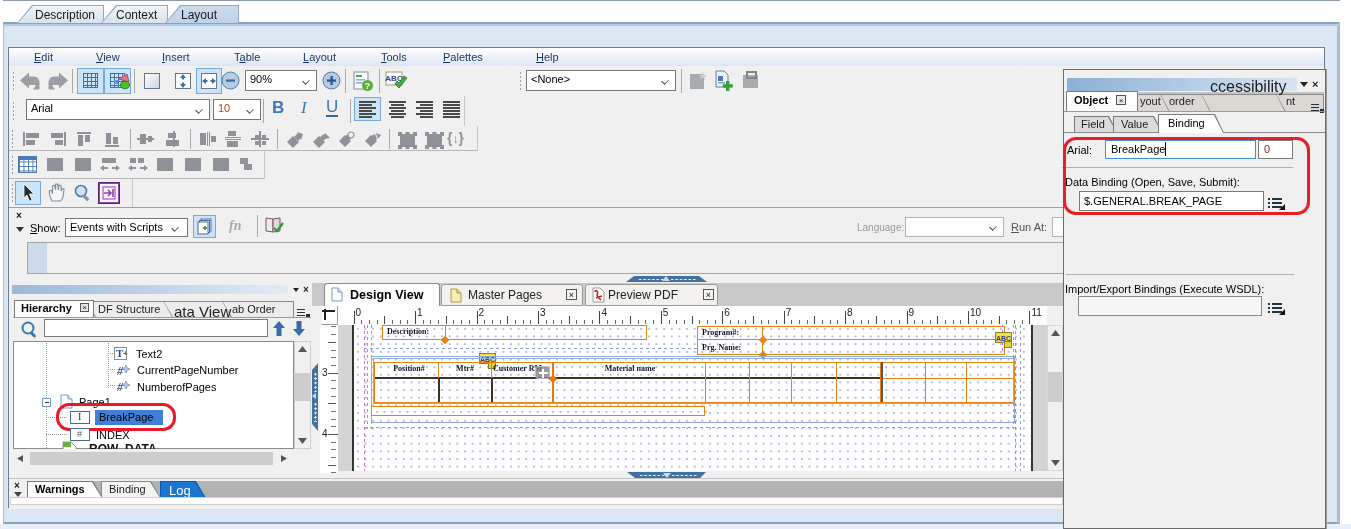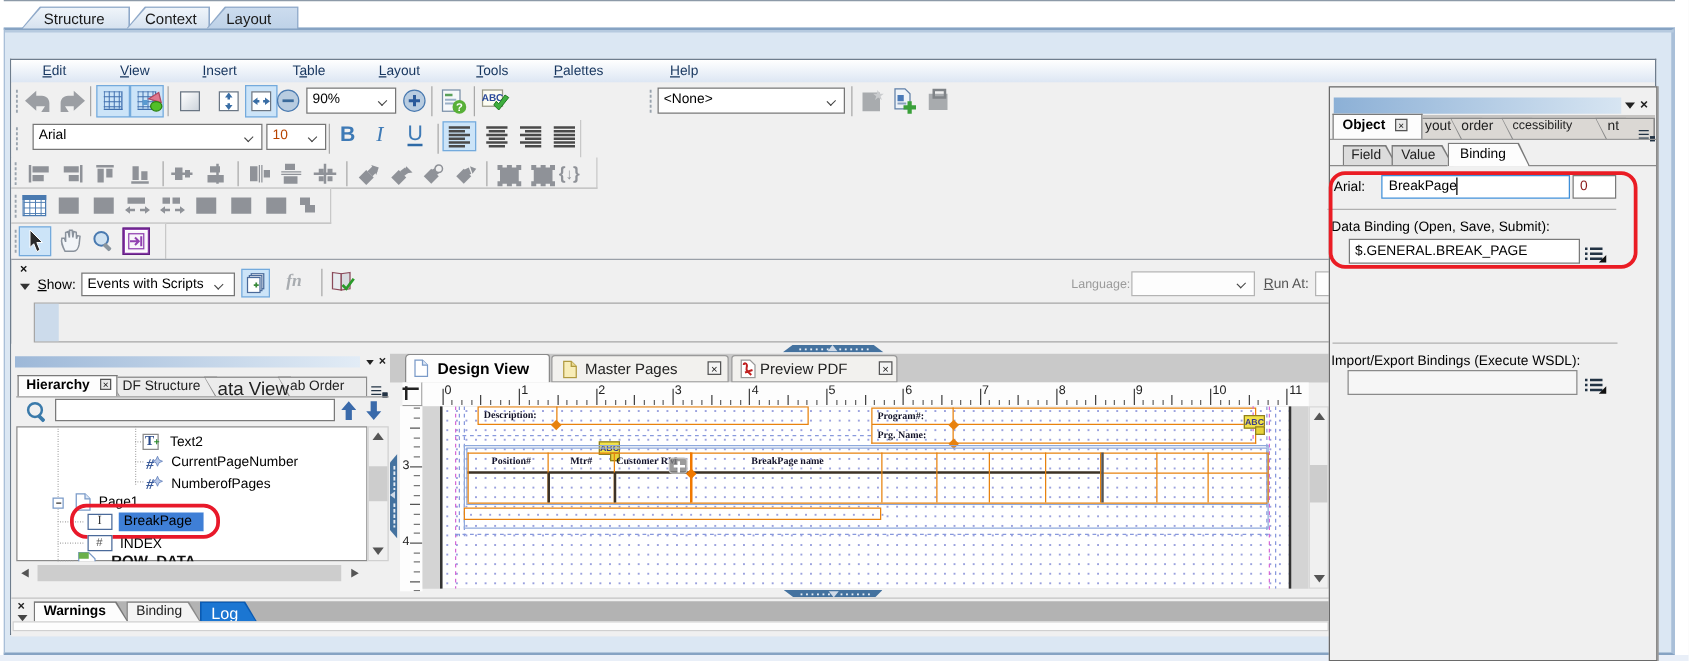--- a/index.html
+++ b/index.html
@@ -14,21 +14,21 @@
 u{text-decoration:underline}
 .mi{color:#16355e;font-size:11px}
 .serif{font-family:"Liberation Serif",serif;font-weight:bold;font-size:8px;color:#14142a}
 .dot{background-image:radial-gradient(#9ba2de 0.65px,transparent 0.75px);background-size:7.67px 7.67px}
 </style></head><body>
 <div style="left:3px;top:0;width:1337px;height:1px;background:#8d9aa8"></div>
 <div style="left:3px;top:22px;width:1337px;height:502px;background:#dbe7f3;border-top:2px solid #86a3c3;border-left:1px solid #a9bfd8;border-right:3px solid #a9bfd8;border-bottom:2px solid #86a3c3"></div>
 <div style="left:4px;top:24px;width:1335px;height:2px;background:#b6cadf"></div>
 <div style="left:17px;top:5px;width:87px;height:18px;background:#8fa9c9;clip-path:polygon(15px 0,100% 0,100% 100%,0 100%)"></div>
 <div style="left:18px;top:6px;width:85px;height:17px;background:linear-gradient(#f0f5fa,#d6e2ef);clip-path:polygon(15px 0,100% 0,100% 100%,0 100%)"></div>
-<div style="left:35px;top:8px;font-size:12px;color:#1a1a1a">Structure</div>
+<div style="left:35px;top:8px;font-size:12px;color:#1a1a1a">Description</div>
 <div style="left:101px;top:5px;width:67px;height:18px;background:#8fa9c9;clip-path:polygon(15px 0,100% 0,100% 100%,0 100%)"></div>
 <div style="left:102px;top:6px;width:65px;height:17px;background:linear-gradient(#f0f5fa,#d6e2ef);clip-path:polygon(15px 0,100% 0,100% 100%,0 100%)"></div>
 <div style="left:116px;top:8px;font-size:12px;color:#1a1a1a">Context</div>
 <div style="left:165px;top:5px;width:74px;height:18px;background:#8fa9c9;clip-path:polygon(15px 0,100% 0,100% 100%,0 100%)"></div>
 <div style="left:166px;top:6px;width:72px;height:17px;background:linear-gradient(#ccdcee,#bed2e8);clip-path:polygon(15px 0,100% 0,100% 100%,0 100%)"></div>
 <div style="left:181px;top:8px;font-size:12px;color:#1a1a1a">Layout</div>
 <div style="left:8px;top:47px;width:1317px;height:461px;background:#f0f0f0;border:1px solid #6e7d8d;border-bottom:2px solid #5f6e7d"></div>
 <div style="left:9px;top:48px;width:1315px;height:18px;background:linear-gradient(#ffffff,#dce6f3)"></div>
 <div class="mi" style="left:34px;top:51px;"><u>E</u>dit</div>
 <div class="mi" style="left:96px;top:51px;"><u>V</u>iew</div>
@@ -643,21 +643,21 @@
     <div style="position:absolute;left:628.3px;top:36.7px;width:1px;height:40.1px;background:#e8820e"></div>
     <div style="position:absolute;left:675.6px;top:36.7px;width:1px;height:40.1px;background:#e8820e"></div>
     <div style="position:absolute;left:99.6px;top:53.4px;width:2px;height:23.4px;background:#3c3226"></div>
     <div style="position:absolute;left:152.5px;top:53.4px;width:2px;height:23.4px;background:#3c3226"></div>
     <div style="position:absolute;left:542.8px;top:36.7px;width:2px;height:40.1px;background:#555"></div>
     <div style="position:absolute;left:213.7px;top:36.7px;width:2px;height:40.1px;background:#f07800"></div>
     <div style="position:absolute;left:211.5px;top:51.4px;width:6px;height:6px;background:#f07800;transform:rotate(45deg)"></div>
     <div class="serif" style="position:absolute;left:43px;top:38.7px;width:56px;text-align:center">Position#</div>
     <div class="serif" style="position:absolute;left:102px;top:38.7px;width:50px;text-align:center">Mtr#</div>
     <div class="serif" style="position:absolute;left:155px;top:38.7px">Customer RM</div>
-    <div class="serif" style="position:absolute;left:222px;top:38.7px;width:140px;text-align:center">BreakPage name</div>
+    <div class="serif" style="position:absolute;left:222px;top:38.7px;width:140px;text-align:center">Material name</div>
     <div style="position:absolute;left:197px;top:41px;width:15px;height:13px;background:rgba(130,130,130,0.8);border-radius:3px;border:1px solid #c0c0c0">
       <div style="position:absolute;left:2.5px;top:4.5px;width:9px;height:2.5px;background:#fff"></div>
       <div style="position:absolute;left:5.8px;top:1.5px;width:2.5px;height:9px;background:#fff"></div>
     </div>
     <div style="position:absolute;left:33px;top:80.5px;width:334px;height:10px;border:1px solid #e8820e;background:#fff"></div>
     <div class="dot" style="position:absolute;left:35px;top:83px;width:334px;height:7px"></div>
   </div>
 <div style="left:1047px;top:325px;width:16px;height:146px;background:#f0f0f0;border:1px solid #d8d8d8"></div>
 <svg style="position:absolute;left:1050px;top:329px" width="11" height="9" viewBox="0 0 11 9">
     <path d="M5.5 1 L10 7 L1 7 Z" fill="#555"></path>
@@ -695,21 +695,21 @@
 <div style="left:1128px;top:94px;width:58px;height:18px;background:#8a8a8a;clip-path:polygon(0 0,100% 0,100% 100%,9px 100%)"></div>
 <div style="left:1129px;top:95px;width:56px;height:17px;background:#dbd8d4;clip-path:polygon(0 0,100% 0,100% 100%,9px 100%)"></div>
 <div style="left:1160px;top:94px;width:66px;height:18px;background:#8a8a8a;clip-path:polygon(0 0,100% 0,100% 100%,9px 100%)"></div>
 <div style="left:1161px;top:95px;width:64px;height:17px;background:#dbd8d4;clip-path:polygon(0 0,100% 0,100% 100%,9px 100%)"></div>
 <div style="left:1201px;top:94px;width:100px;height:18px;background:#8a8a8a;clip-path:polygon(0 0,100% 0,100% 100%,9px 100%)"></div>
 <div style="left:1202px;top:95px;width:98px;height:17px;background:#dbd8d4;clip-path:polygon(0 0,100% 0,100% 100%,9px 100%)"></div>
 <div style="left:1276px;top:94px;width:48px;height:18px;background:#8a8a8a;clip-path:polygon(0 0,100% 0,100% 100%,9px 100%)"></div>
 <div style="left:1277px;top:95px;width:46px;height:17px;background:#dbd8d4;clip-path:polygon(0 0,100% 0,100% 100%,9px 100%)"></div>
 <div style="left:1140px;top:95px;font-size:11px;color:#222">yout</div>
 <div style="left:1169px;top:95px;font-size:11px;color:#222">order</div>
-<div style="left:1210px;top:95px;font-size:10px;color:#222">ccessibility</div>
+<div style="left:1210px;top:78px;font-size:16px;color:#222">ccessibility</div>
 <div style="left:1286px;top:95px;font-size:11px;color:#222">nt</div>
 <div style="left:1066px;top:91px;width:72px;height:21px;background:#fdfdfd;border:1px solid #7a7a7a;border-bottom:none"></div>
 <div style="left:1074px;top:94px;font-size:11px;font-weight:bold">Object</div>
 <div style="left:1116px;top:95px;width:10px;height:10px;background:#e8e8e8;border:1px solid #555;font-size:8px;line-height:9px;text-align:center;color:#111">×</div>
 <div style="left:1311px;top:104px;width:12px;height:8px">
     <div style="left:0;top:0;width:8px;height:1px;background:#234"></div>
     <div style="left:0;top:3px;width:8px;height:1px;background:#234"></div>
     <div style="left:0;top:6px;width:8px;height:1px;background:#234"></div>
     <div style="left:9px;top:5px;width:0;height:0;border:3px solid transparent;border-right:4px solid #234;border-bottom:4px solid #234;border-top:0;border-left:0"></div>
   </div>

